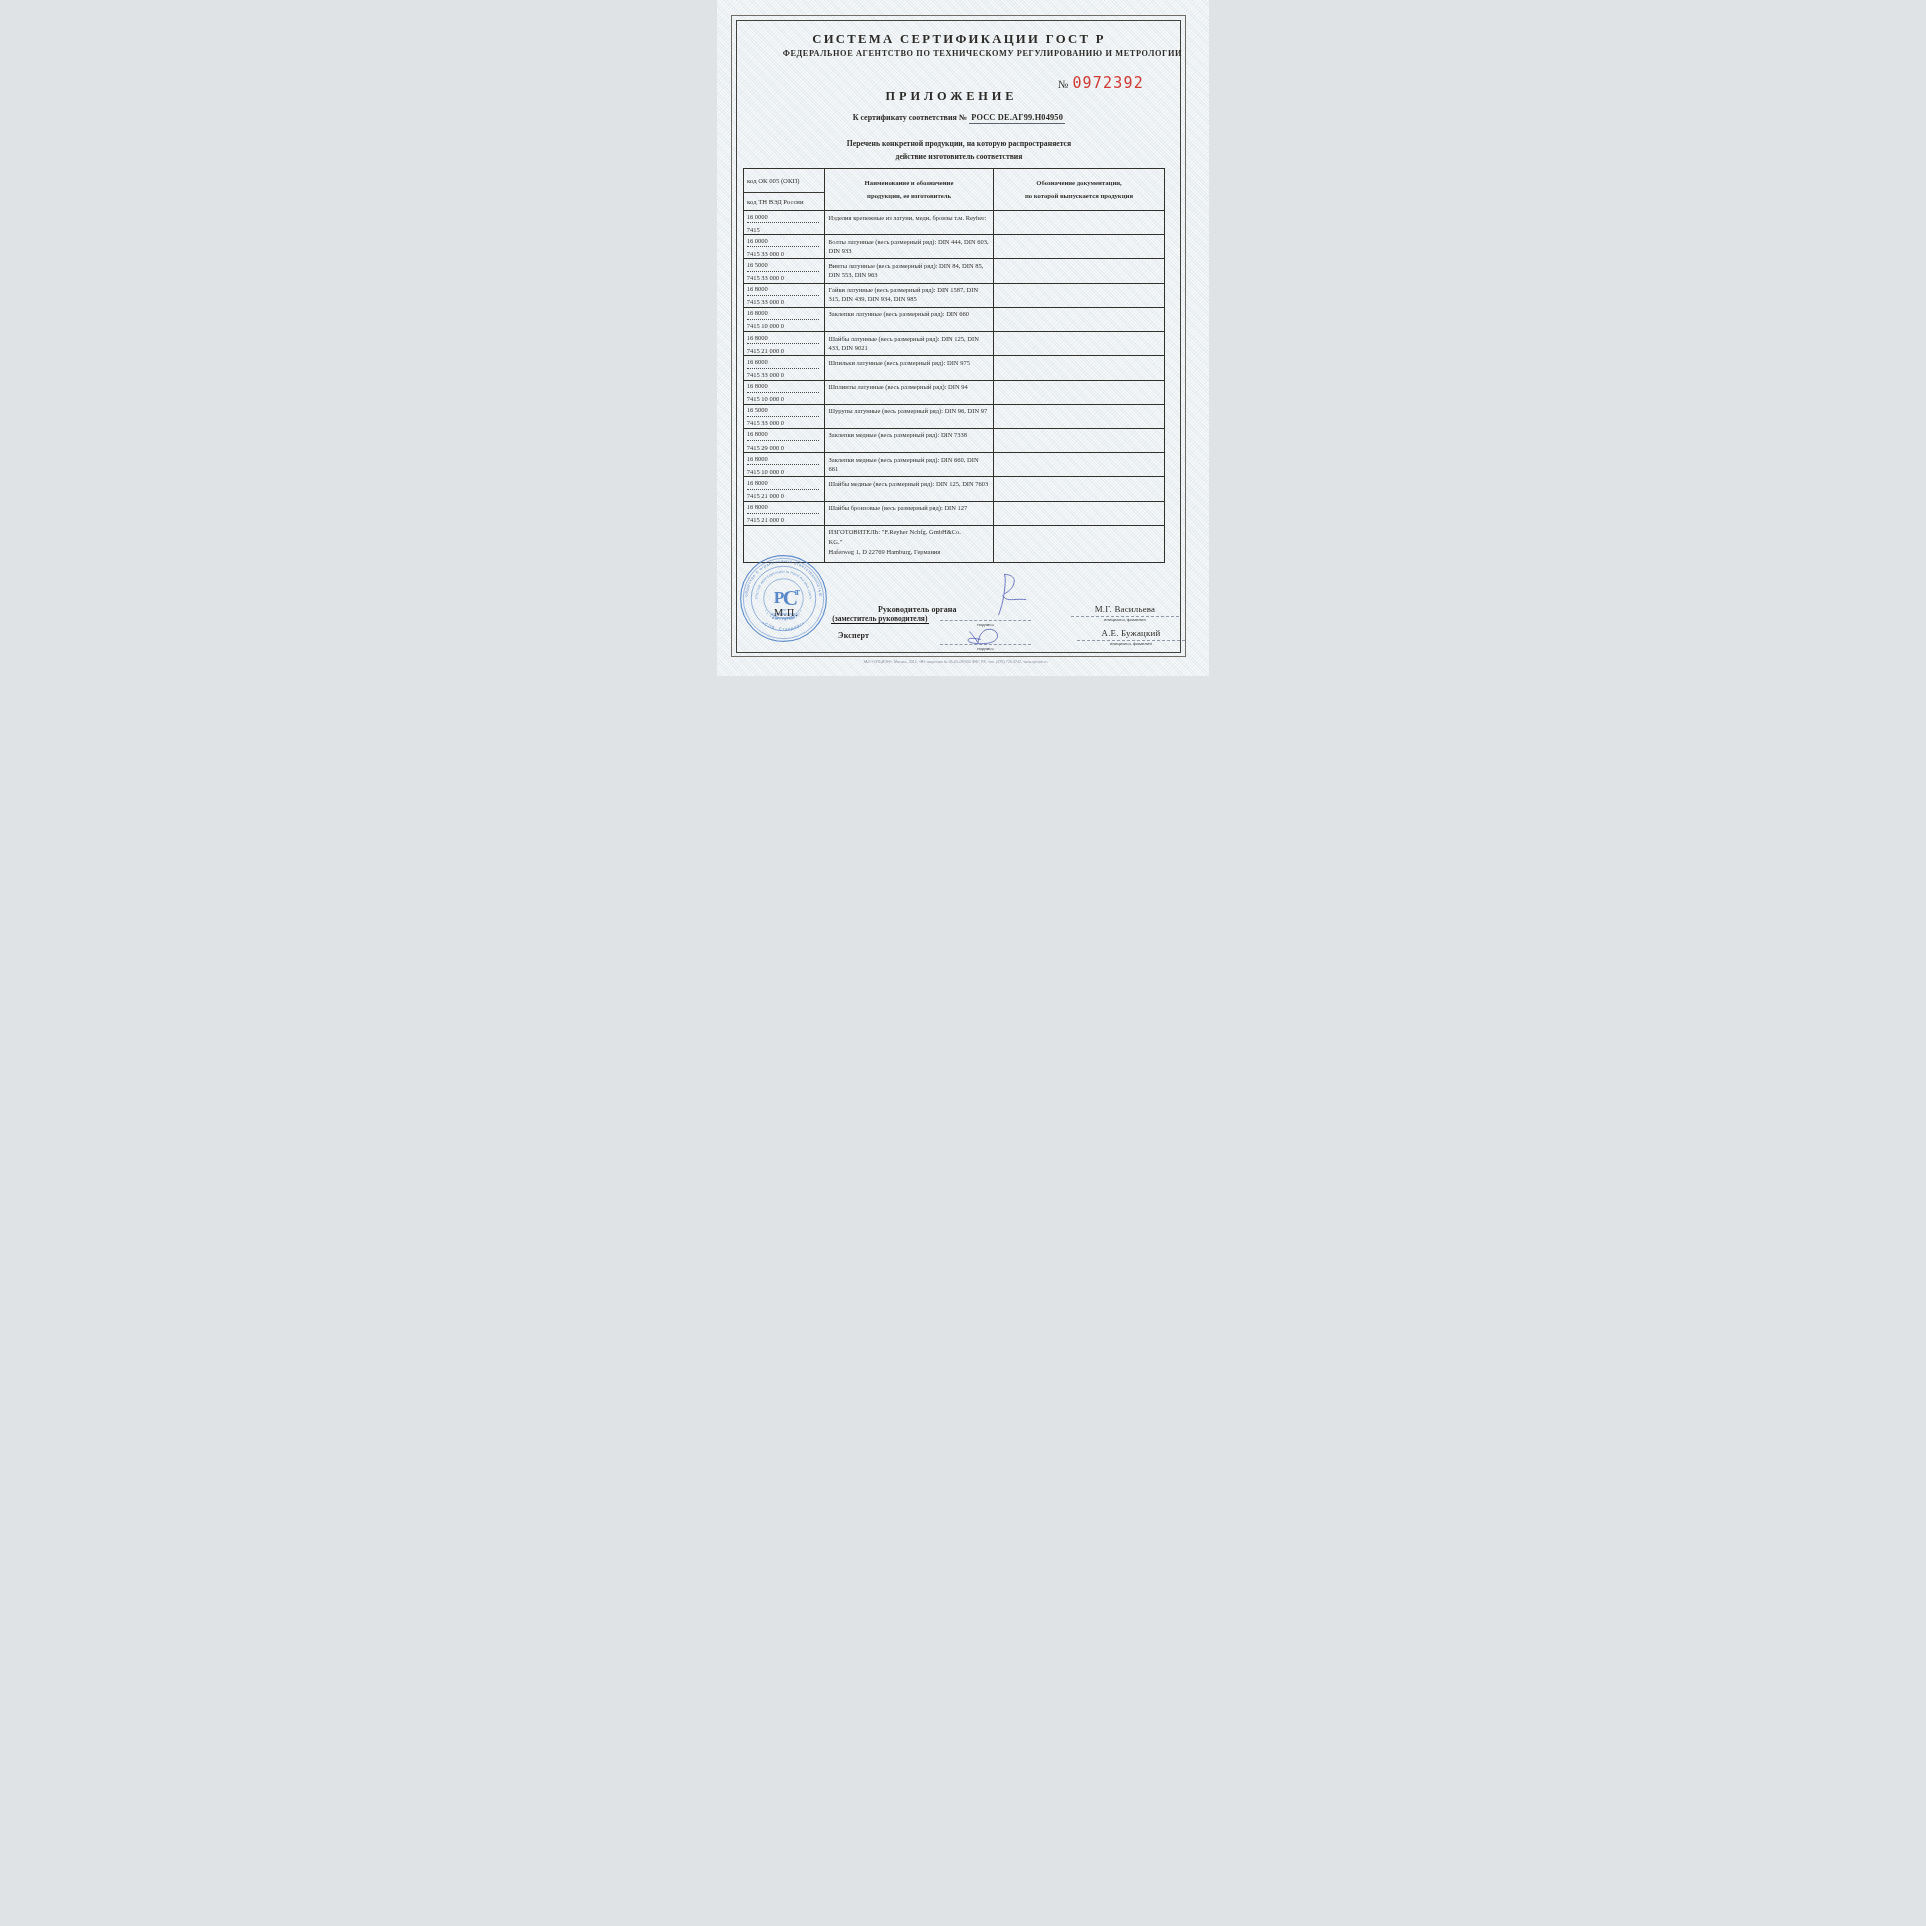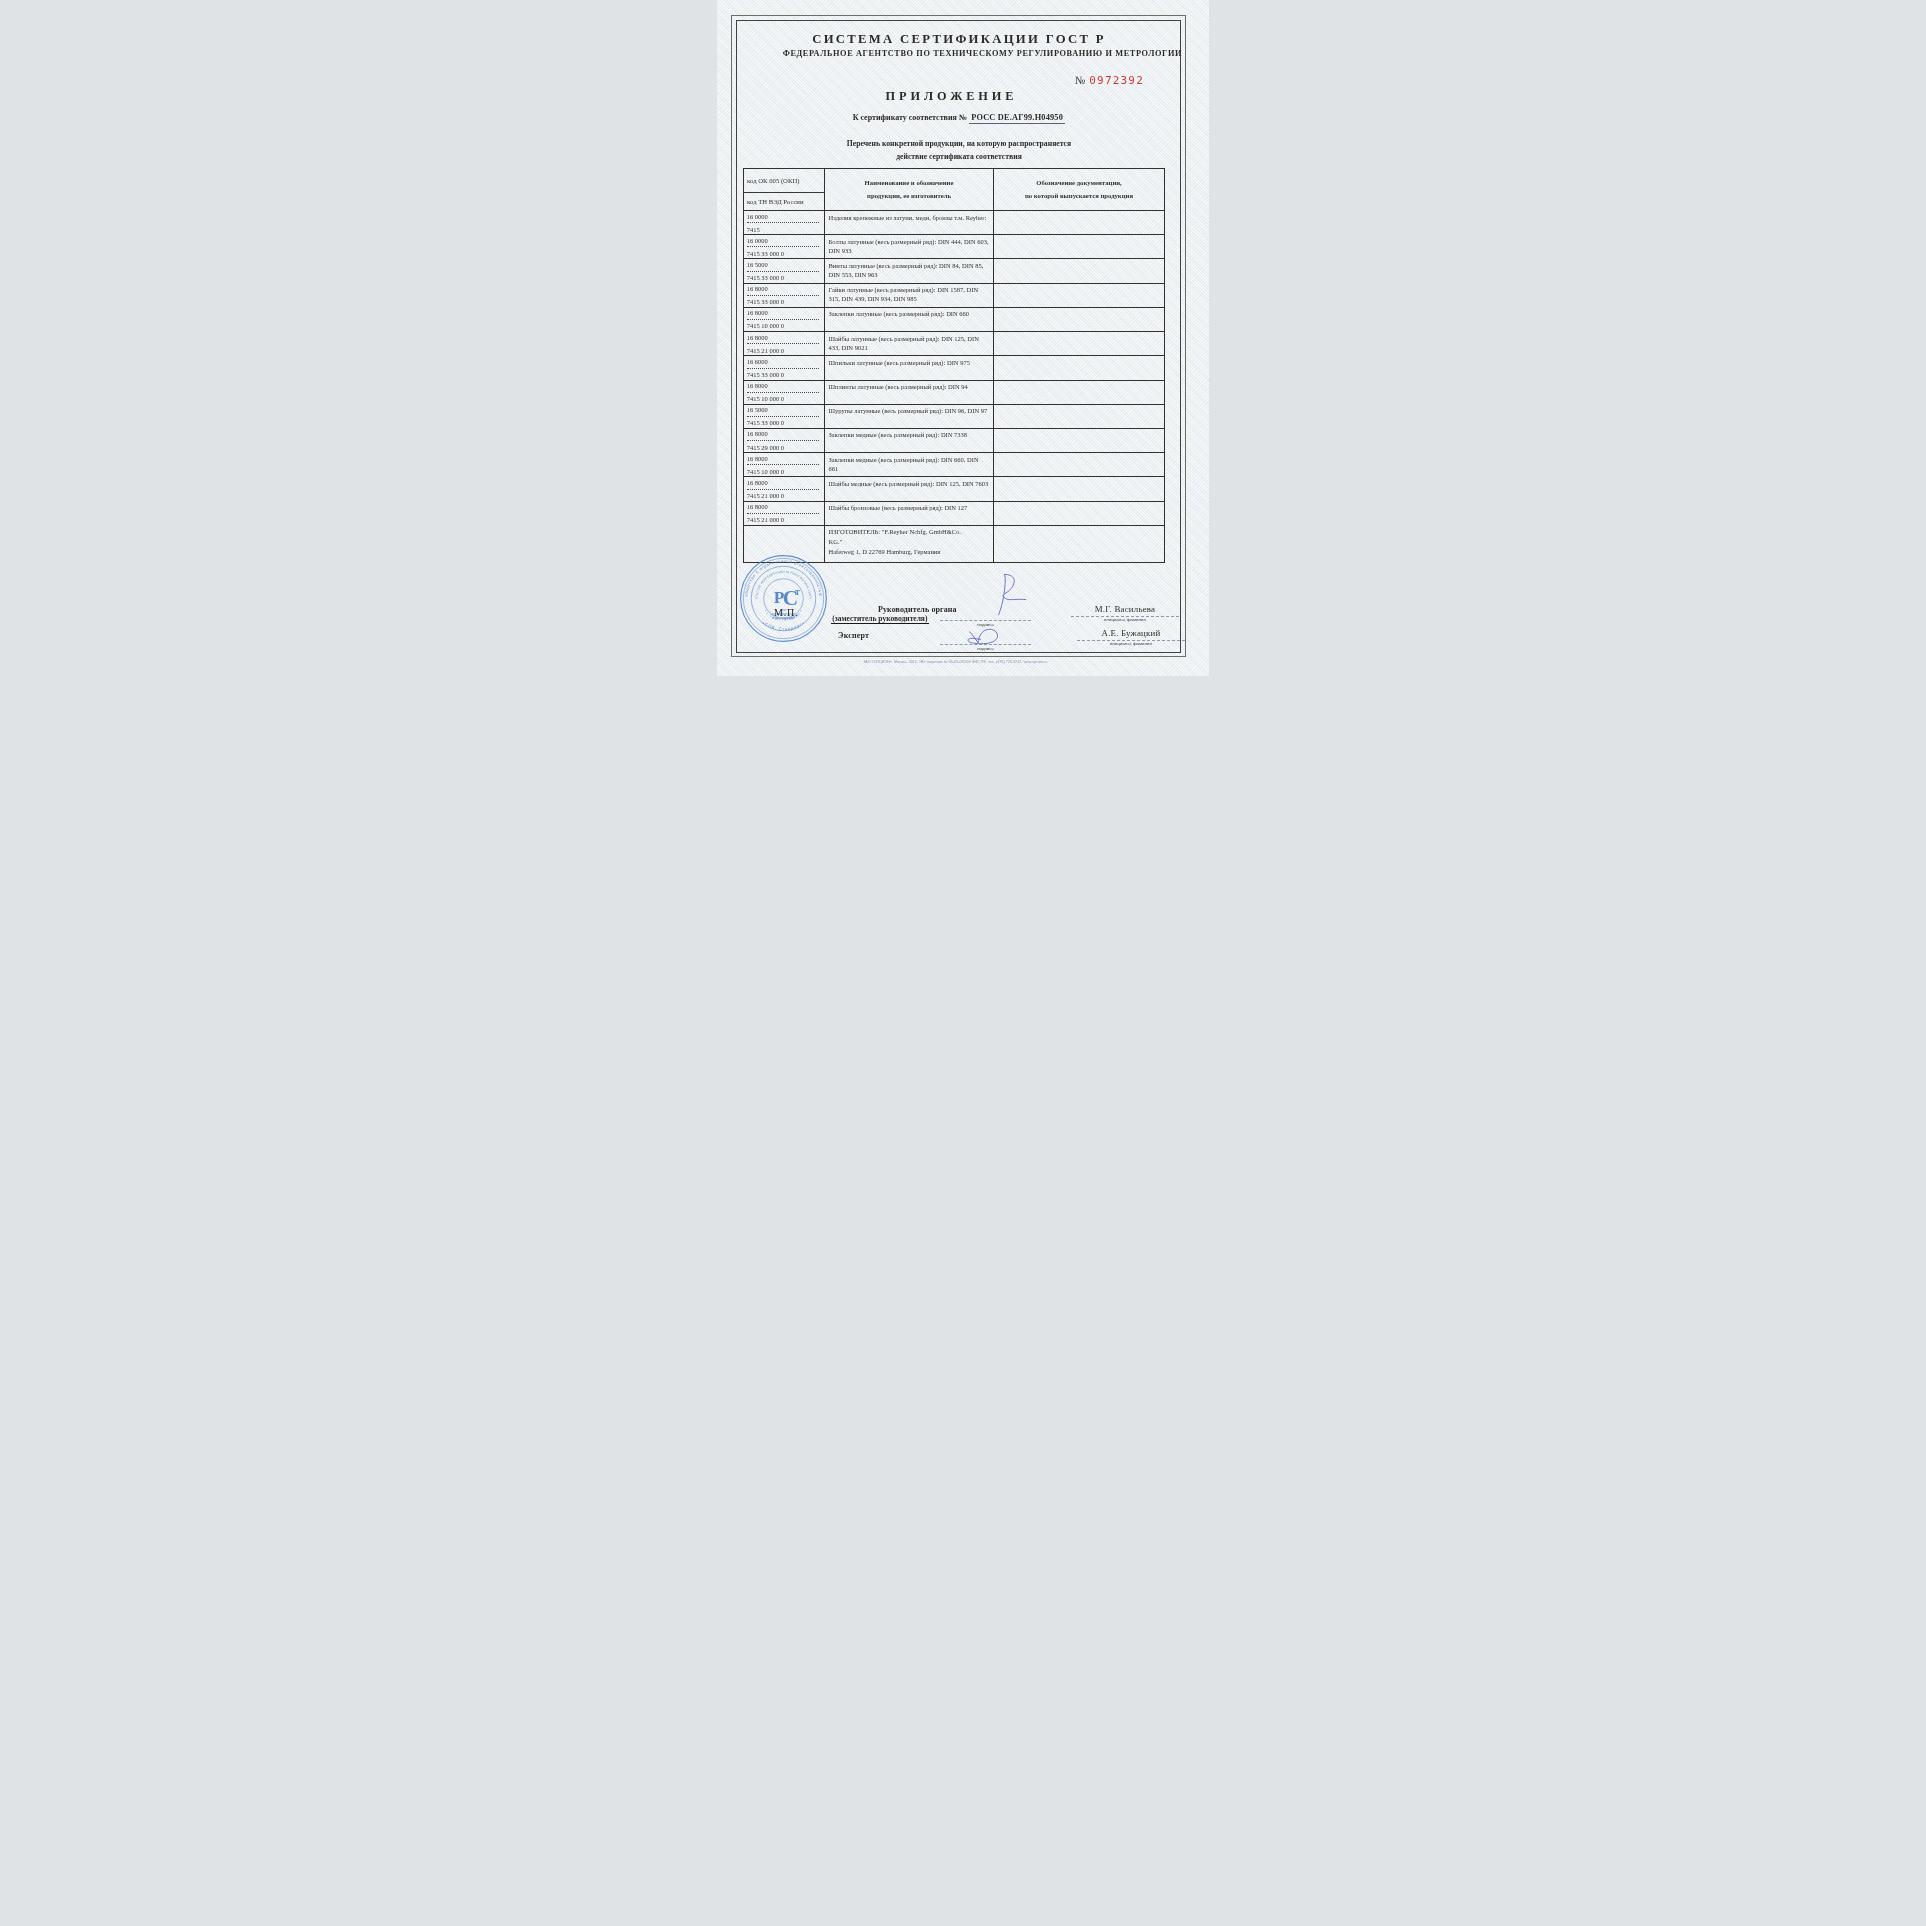--- a/index.html
+++ b/index.html
@@ -17,21 +17,21 @@
   }
   .abs{position:absolute;}
   
   .frame-outer{position:absolute;left:14.3px;top:15px;right:23px;bottom:19px;border:0.8px solid #6f6d66;}
   .frame-inner{position:absolute;left:19px;top:19.6px;right:28px;bottom:23.5px;border:1.5px solid #43413b;}
   
   .title1{left:23px;right:31px;top:32px;text-align:center;font-size:12.7px;font-weight:bold;letter-spacing:2.3px;color:#2d2b27;}
   .title2{left:21px;right:27px;top:49px;text-align:right;font-size:8.3px;font-weight:bold;letter-spacing:0.6px;color:#2d2b27;}
   .blank-number{top:74px;right:65px;white-space:nowrap;}
   .blank-number .nolabel{font-size:11.2px;color:#2b2a27;margin-right:3.9px;}
-  .blank-number .noval{font-family:"DejaVu Sans Mono", monospace;font-size:11px;letter-spacing:1.2px;color:#cf3a32;}
+  .blank-number .noval{font-family:"DejaVu Sans Mono", monospace;font-size:15px;letter-spacing:1.2px;color:#cf3a32;}
   .appendix{left:23px;right:46px;top:89px;text-align:center;font-size:12.3px;font-weight:bold;letter-spacing:3.9px;color:#2d2b27;}
   .certline{left:23px;right:31px;top:113px;text-align:center;font-size:8px;font-weight:bold;color:#2d2b27;}
   .certline .certno{font-weight:bold;font-size:8.3px;border-bottom:0.8px solid #5d636e;padding:0 2.3px 0.8px 2.3px;letter-spacing:0.2px;}
   .scope1{left:23px;right:31px;top:139px;text-align:center;font-size:7.7px;font-weight:bold;color:#2d2b27;}
   .scope2{left:23px;right:31px;top:152px;text-align:center;font-size:7.7px;font-weight:bold;color:#2d2b27;}
   
   .prodtable{position:absolute;left:26px;top:168px;width:421px;border-collapse:collapse;table-layout:fixed;}
   .prodtable col.c1{width:81px;} .prodtable col.c2{width:169px;} .prodtable col.c3{width:171px;}
   .prodtable{border:1.2px solid #32302b;}
   .prodtable td{border:0.8px solid #32302b;vertical-align:top;font-size:6.5px;color:#353330;}
@@ -86,21 +86,21 @@
   </div>
 
   <div class="abs appendix">ПРИЛОЖЕНИЕ</div>
 
   <div class="abs certline">
     <span>К сертификату соответствия №</span>
     <span class="certno">РОСС DE.АГ99.Н04950</span>
   </div>
 
   <div class="abs scope1">Перечень конкретной продукции,  на которую распространяется</div>
-  <div class="abs scope2">действие сертификата соответствия</div>
+  <div class="abs scope2">действие изготовитель соответствия</div>
 
   <table class="prodtable">
     <colgroup>
         <col class="c1">
         <col class="c2">
         <col class="c3">
       </colgroup>
     <tbody>
         <tr class="hdr">
       <td class="hc1">

